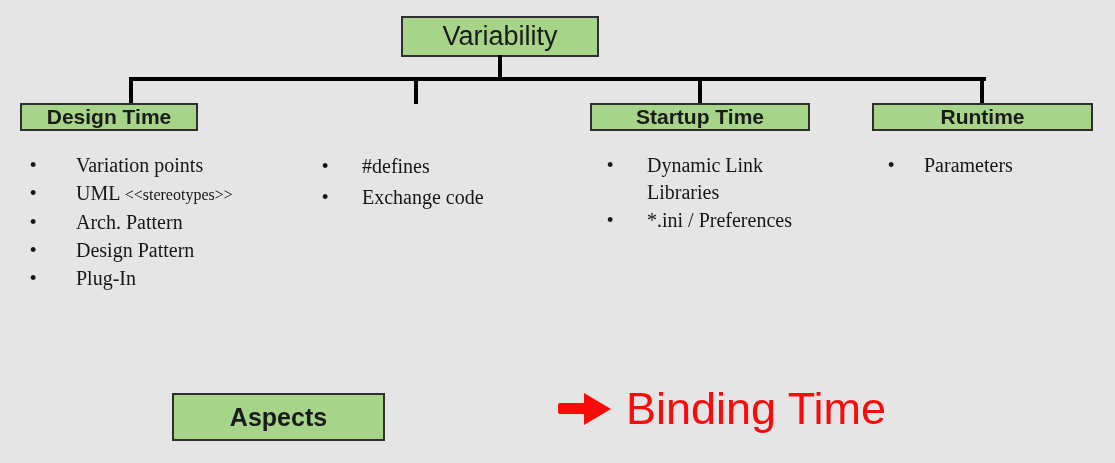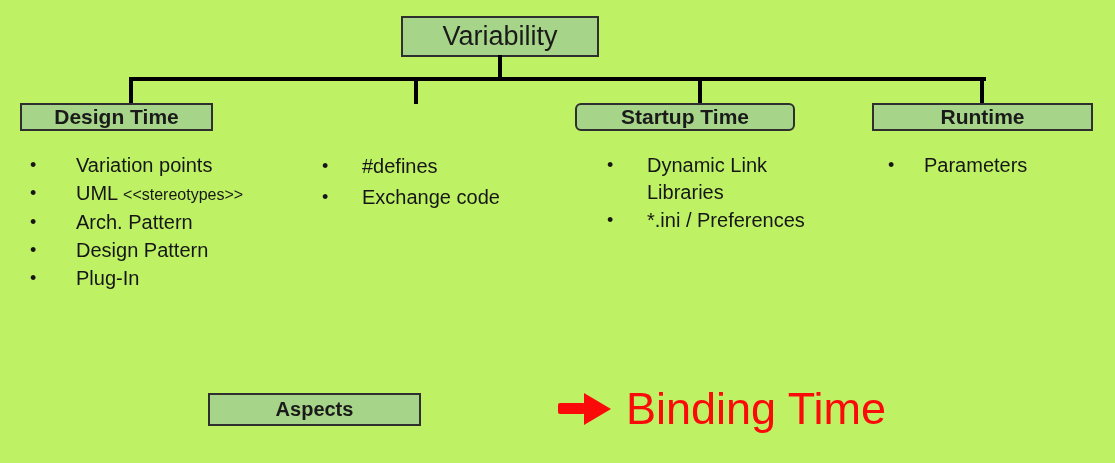--- a/index.html
+++ b/index.html
@@ -4,38 +4,38 @@
 <style>
   html, body { margin: 0; padding: 0; }
   body {
     font-family: "Liberation Sans", sans-serif;
     background: #ffffff;
   }
   .canvas {
     position: relative;
     width: 1115px;
     height: 463px;
-    background: #bef264;
+    background: #e5e5e5;
     overflow: hidden;
   }
   .gbox {
     position: absolute;
     background: #a6d488;
     border: 2px solid #2f2f2f;
     box-sizing: border-box;
     display: flex;
     align-items: center;
     justify-content: center;
     color: #1a1a1a;
   }
   .root-box { left: 401px; top: 16px; width: 198px; height: 41px; font-size: 27px; }
   .branch-box { top: 103px; height: 28px; font-size: 21px; font-weight: bold; }
-  .box-design  { left: 20px;  width: 193px; }
+  .box-design  { left: 20px;  width: 178px; }
   .box-compile { left: 305px; width: 222px; }
-  .box-startup { left: 575px; width: 220px; border-radius: 6px; }
+  .box-startup { left: 590px; width: 220px; }
   .box-runtime { left: 872px; width: 221px; }
 
   .line { position: absolute; background: #000000; }
   .hline { left: 129px; top: 77px; width: 857px; height: 4px; }
   .vline { width: 4px; }
   .v-root    { left: 498px; top: 55px;  height: 24px; }
   .v-design  { left: 129px; top: 77px;  height: 27px; }
   .v-compile { left: 414px; top: 77px;  height: 27px; }
   .v-startup { left: 698px; top: 77px;  height: 27px; }
   .v-runtime { left: 980px; top: 77px;  height: 27px; }
@@ -48,43 +48,43 @@
   .blist .li {
     display: flex;
     align-items: flex-start;
     line-height: 27px;
     margin-bottom: 1px;
   }
   .blist .bullet {
     flex: 0 0 auto;
     font-size: 18px;
   }
-  .blist .li-text { white-space: nowrap; }
+  .blist .li-text { white-space: nowrap; font-family: Liberation Serif, serif; }
   .blist .li-text.wrap { white-space: normal; max-width: 168px; }
   .blist .li-text .small { font-size: 16px; }
 
   .list-design  { left: 30px;  top: 152px; }
   .list-design  .bullet { width: 46px; }
   .list-compile { left: 322px; top: 151px; }
   .list-compile .bullet { width: 40px; }
   .list-compile .li { line-height: 30px; }
   .list-startup { left: 607px; top: 152px; }
   .list-startup .bullet { width: 40px; }
   .list-runtime { left: 888px; top: 152px; }
   .list-runtime .bullet { width: 36px; }
 
   .dsl-box {
     left: 172px; top: 275px; width: 213px; height: 105px;
     flex-direction: column;
     font-size: 21px; font-weight: bold; line-height: 26px;
     text-align: center;
   }
   .aspects-box {
-    left: 172px; top: 393px; width: 213px; height: 33px;
-    font-size: 20px; font-weight: bold; margin-left: 36px;
+    left: 172px; top: 393px; width: 213px; height: 48px;
+    font-size: 25px; font-weight: bold;
   }
 
   .caption {
     position: absolute;
     left: 558px; top: 386px;
     display: flex;
     align-items: center;
     gap: 15px;
     justify-content: space-between;
   }

